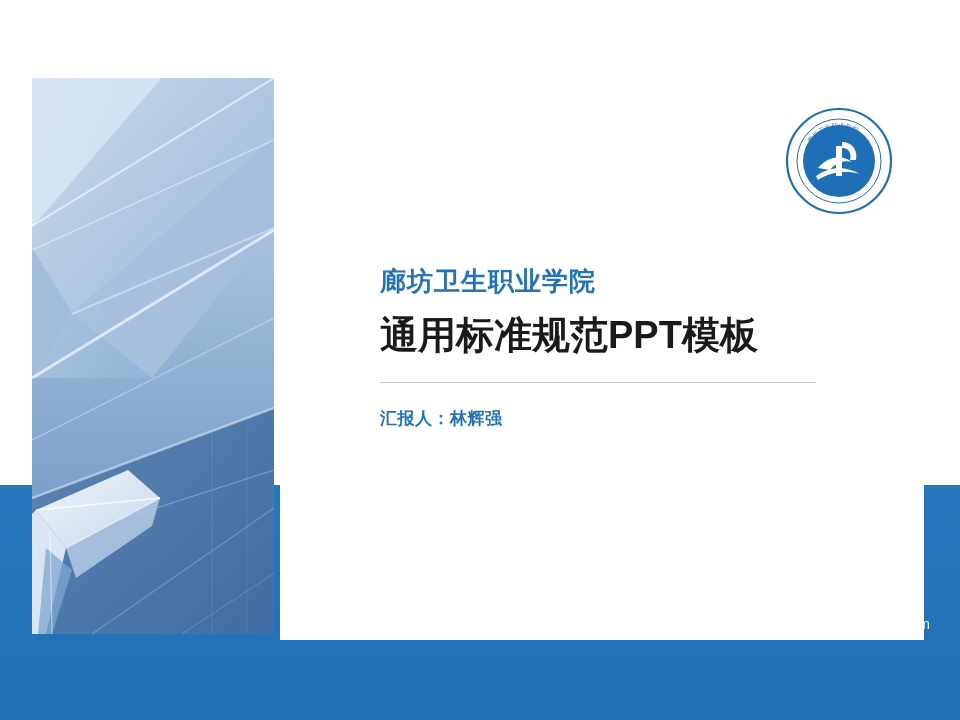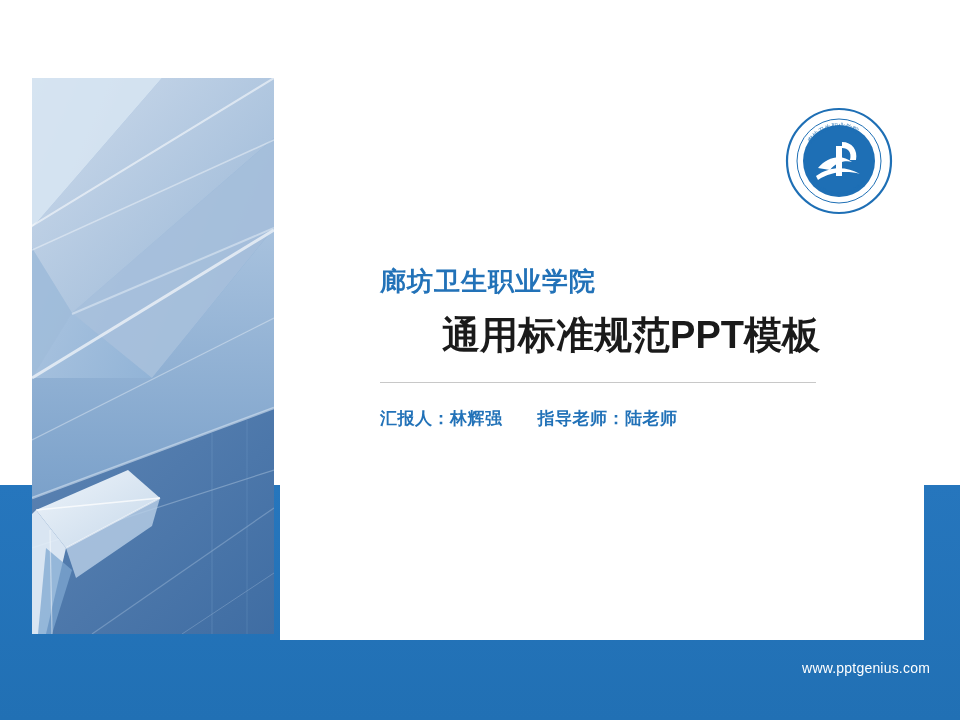--- a/index.html
+++ b/index.html
@@ -85,21 +85,20 @@
     margin: 0;
   }
   .main-title {
     font-size: 38px;
     font-weight: bold;
     color: #1a1a1a;
     letter-spacing: 0px;
     line-height: 50px;
     margin: 12px 0 0 0;
     white-space: nowrap;
-    text-align: right;
   }
   .divider {
     margin-top: 22px;
     width: 436px;
     height: 1px;
     background: #c8c8c8;
   }
   .meta-row {
     margin-top: 24px;
     font-size: 17px;
@@ -108,21 +107,21 @@
     letter-spacing: 0.5px;
     display: flex;
     gap: 35px;
   }
   .meta-item { white-space: nowrap; }
 
   
   .footer-url {
     position: absolute;
     left: 750px;
-    top: 660px;
+    top: 616px;
     width: 180px;
     text-align: right;
     color: #ffffff;
     font-size: 14px;
     letter-spacing: 0.2px;
   }
 </style>
 </head>
 <body>
 
@@ -215,19 +214,18 @@
       </text>
     </svg>
   </div>
 
   <div class="text-block">
     <div class="school-name">廊坊卫生职业学院</div>
     <div class="main-title">通用标准规范PPT模板</div>
     <div class="divider"></div>
     <div class="meta-row">
       <span class="meta-item">汇报人：林辉强</span>
-      <span class="meta-item">指导老师：陆老师</span>
     </div>
   </div>
 
   <div class="footer-url">www.pptgenius.com</div>
 
 </div>
 
 </body></html>

